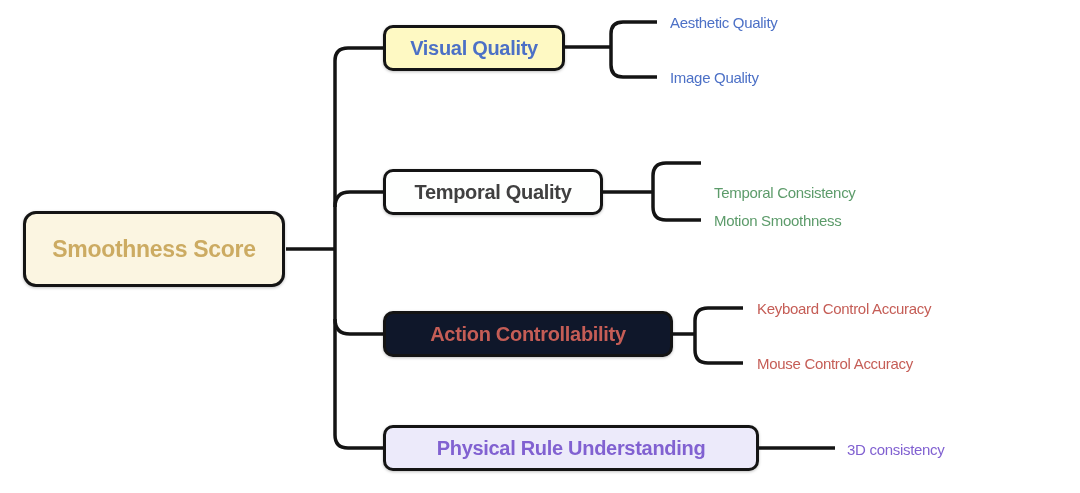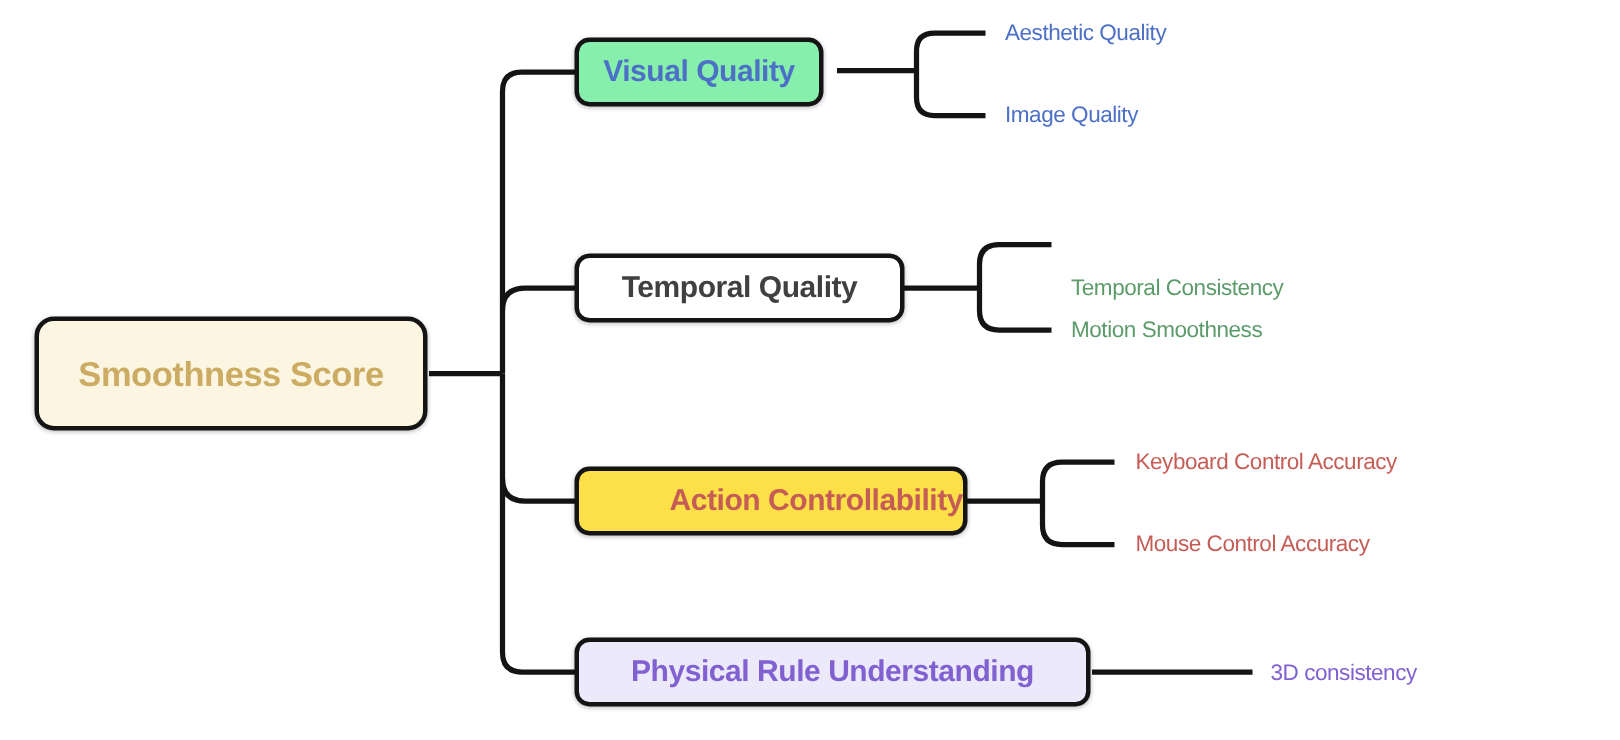--- a/index.html
+++ b/index.html
@@ -14,24 +14,24 @@
     display:flex;align-items:center;justify-content:center;
     border:3px solid #141414;border-radius:10px;
     font-weight:700;letter-spacing:-0.3px;white-space:nowrap;
     box-shadow:0 1px 3px rgba(0,0,0,0.25);
   }
   .node-root{
     left:23px;top:211px;width:262px;height:76px;border-radius:13px;
     background:#FBF5E1;color:#CCAB62;font-size:23px;border-width:3.5px;
   }
   .node-cat{height:46px;font-size:20px;}
-  .node-visual{left:383px;top:25px;width:166px;background:#86efac;color:#4C70C6;}
+  .node-visual{left:383px;top:25px;width:182px;background:#fef9c3;color:#4C70C6;}
   .node-temporal{left:383px;top:169px;width:220px;background:#FEFFFE;color:#404040;}
-  .node-action{left:383px;top:311px;width:262px;background:#fde047;color:#C55D56;justify-content:flex-end;}
-  .node-physical{left:383px;top:425px;width:344px;background:#ECEAFA;color:#8161D1;}
+  .node-action{left:383px;top:311px;width:290px;background:#0f172a;color:#C55D56;}
+  .node-physical{left:383px;top:425px;width:376px;background:#ECEAFA;color:#8161D1;}
   .leaf{
     position:absolute;z-index:1;transform:translateY(-50%);
     font-weight:400;font-size:15px;letter-spacing:-0.3px;white-space:nowrap;
   }
   .leaf-blue{color:#4C70C6;}
   .leaf-green{color:#5C9B6A;}
   .leaf-red{color:#C55D56;}
   .leaf-purple{color:#8161D1;}
   .lf-aesthetic{left:670px;top:22px;}
   .lf-image{left:670px;top:77px;text-align:center;}

